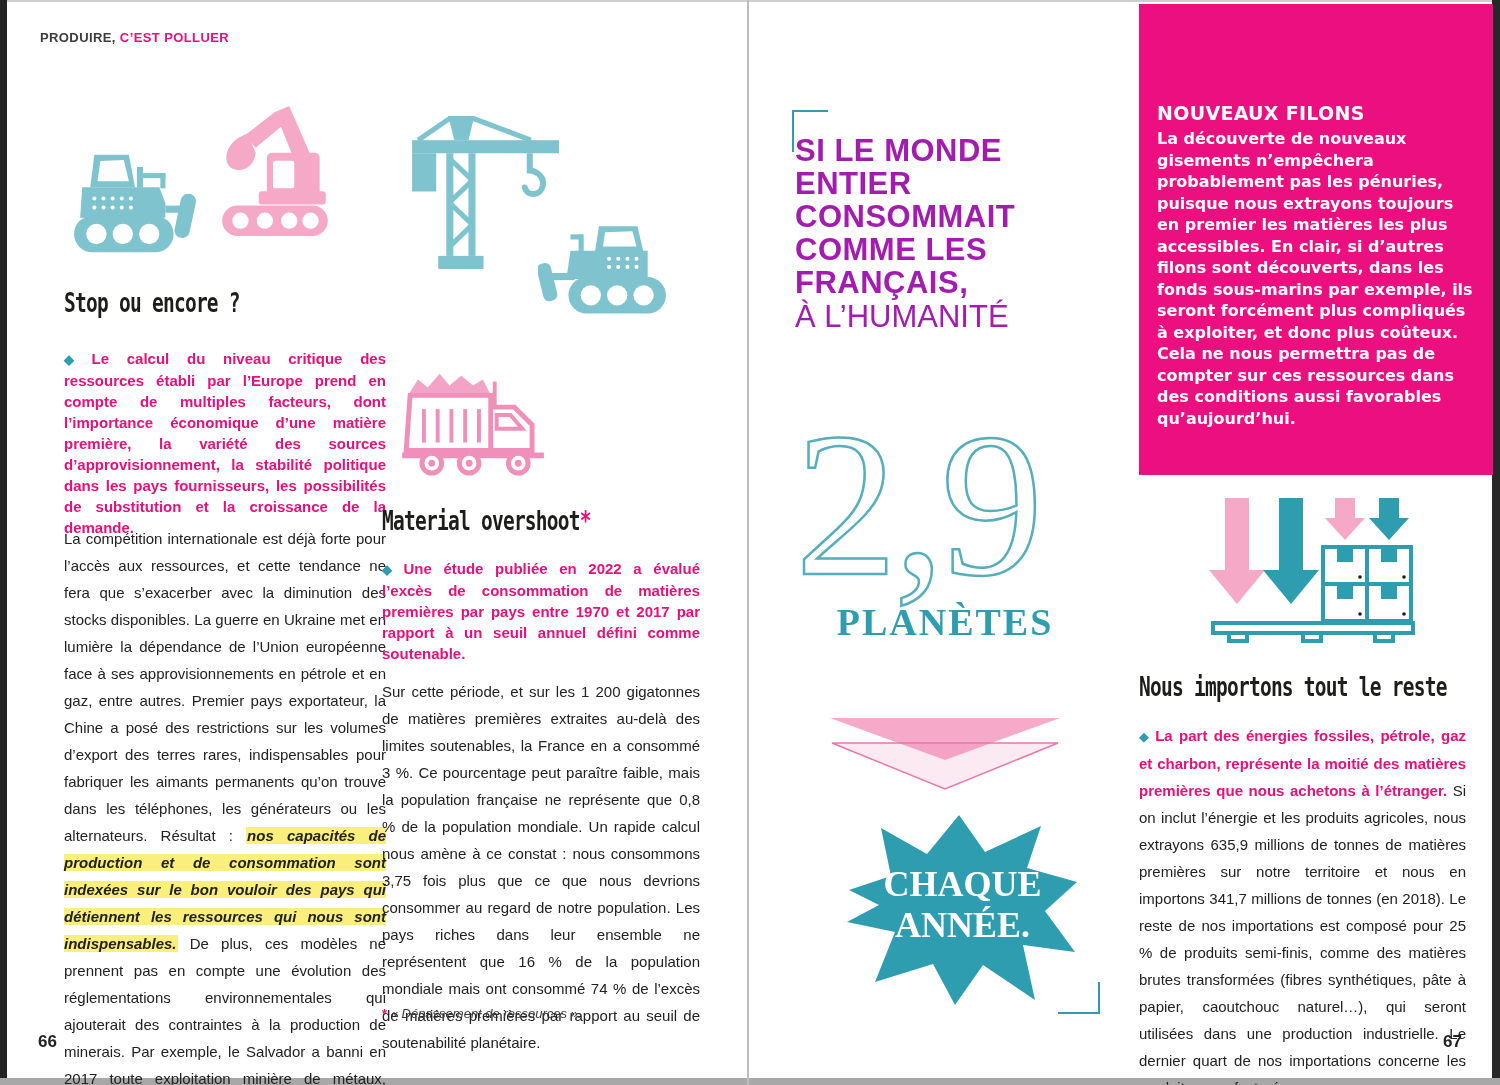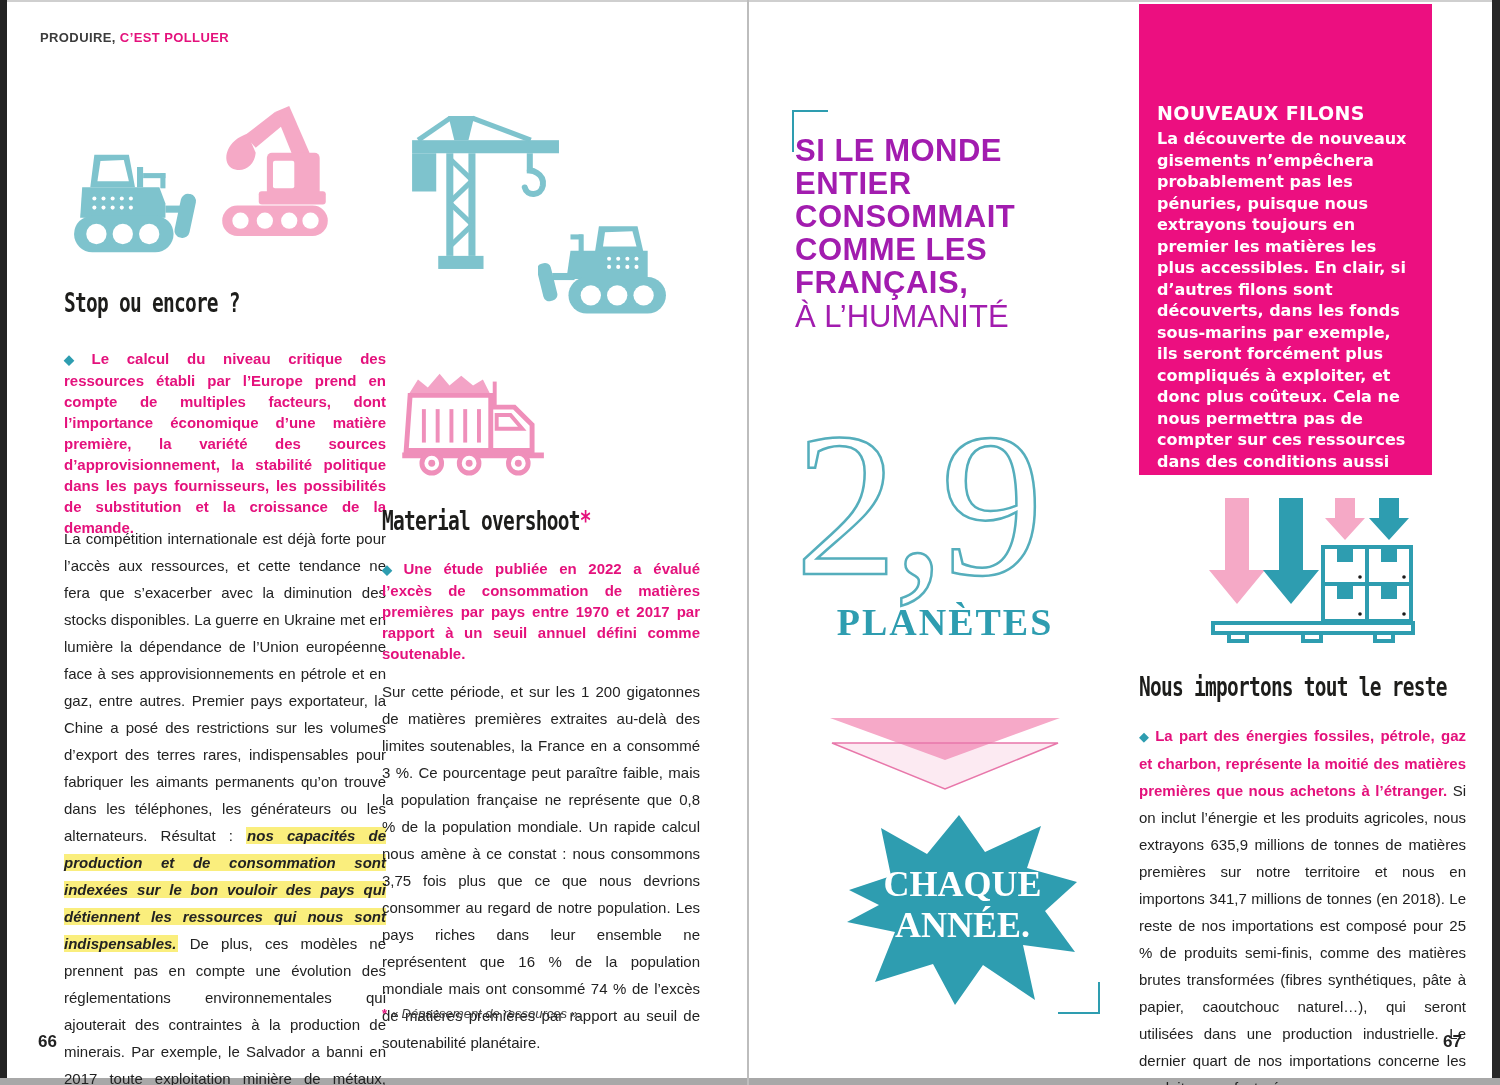--- a/index.html
+++ b/index.html
@@ -41,21 +41,21 @@
           color:#ffffff;-webkit-text-stroke:2.5px #55aebc;letter-spacing:-4px;}
   .planetes{left:795px;top:600px;width:300px;text-align:center;
             font-family:"Liberation Serif",serif;font-weight:bold;font-size:38px;
             color:#2e9db0;letter-spacing:2px;}
   .burst-wrap{left:845px;top:812px;width:235px;height:195px;}
   .burst-text{position:absolute;left:0;top:52px;width:100%;text-align:center;
               font-family:"Liberation Serif",serif;font-weight:bold;font-size:36px;
               line-height:41px;color:#ffffff;}
 
   
-  .pinkbox{left:1139px;top:4px;width:293px;height:471px;background:#ec0f80;
+  .pinkbox{left:1139px;top:4px;width:354px;height:471px;background:#ec0f80;
            box-sizing:border-box;padding:98px 20px 0 18px;overflow:hidden;}
   .pinkbox .bh{color:#fff;font-family:"DejaVu Sans",sans-serif;font-weight:bold;
                font-size:19px;letter-spacing:.3px;margin:0 0 4px 0;}
   .pinkbox .bb{color:#fff;font-family:"DejaVu Sans",sans-serif;font-weight:bold;
                font-size:16px;line-height:21.5px;margin:0;}
 </style>
 </head>
 <body>
 
 <div>

